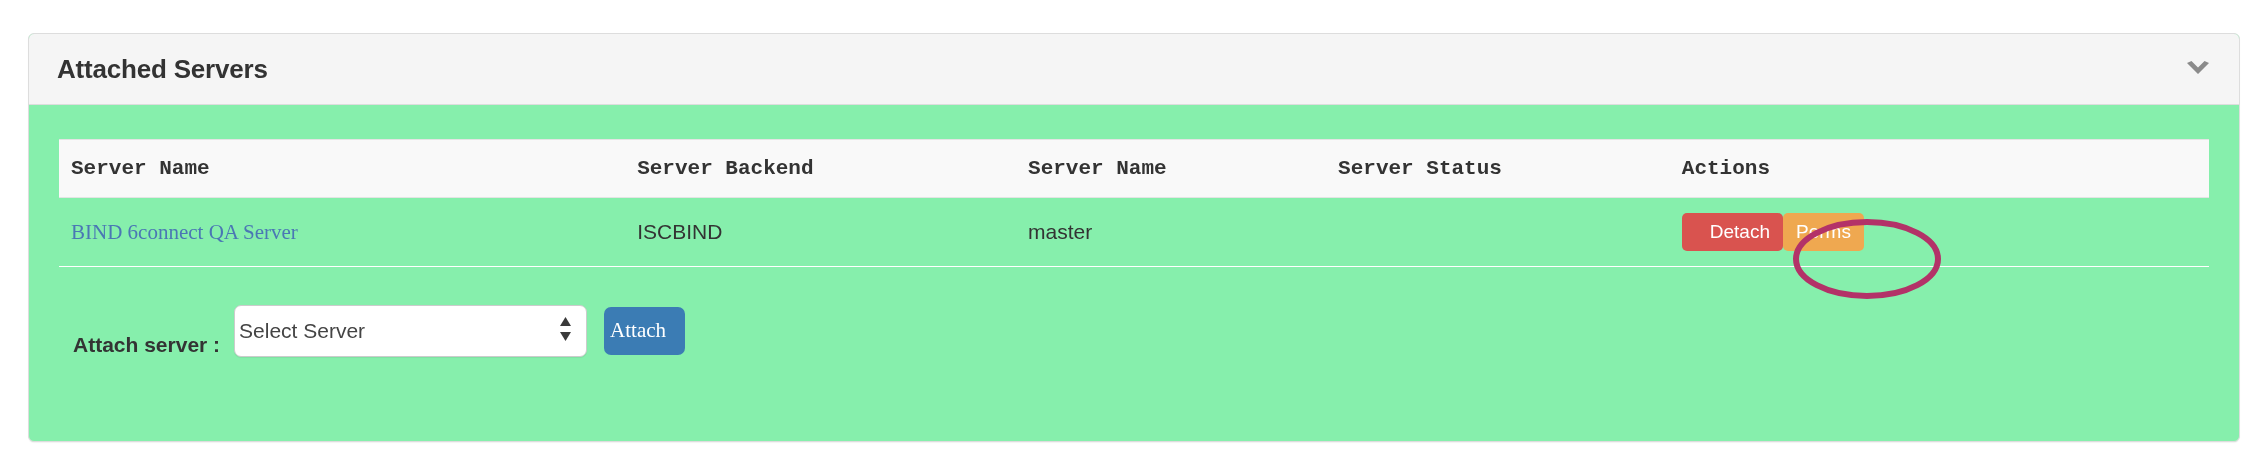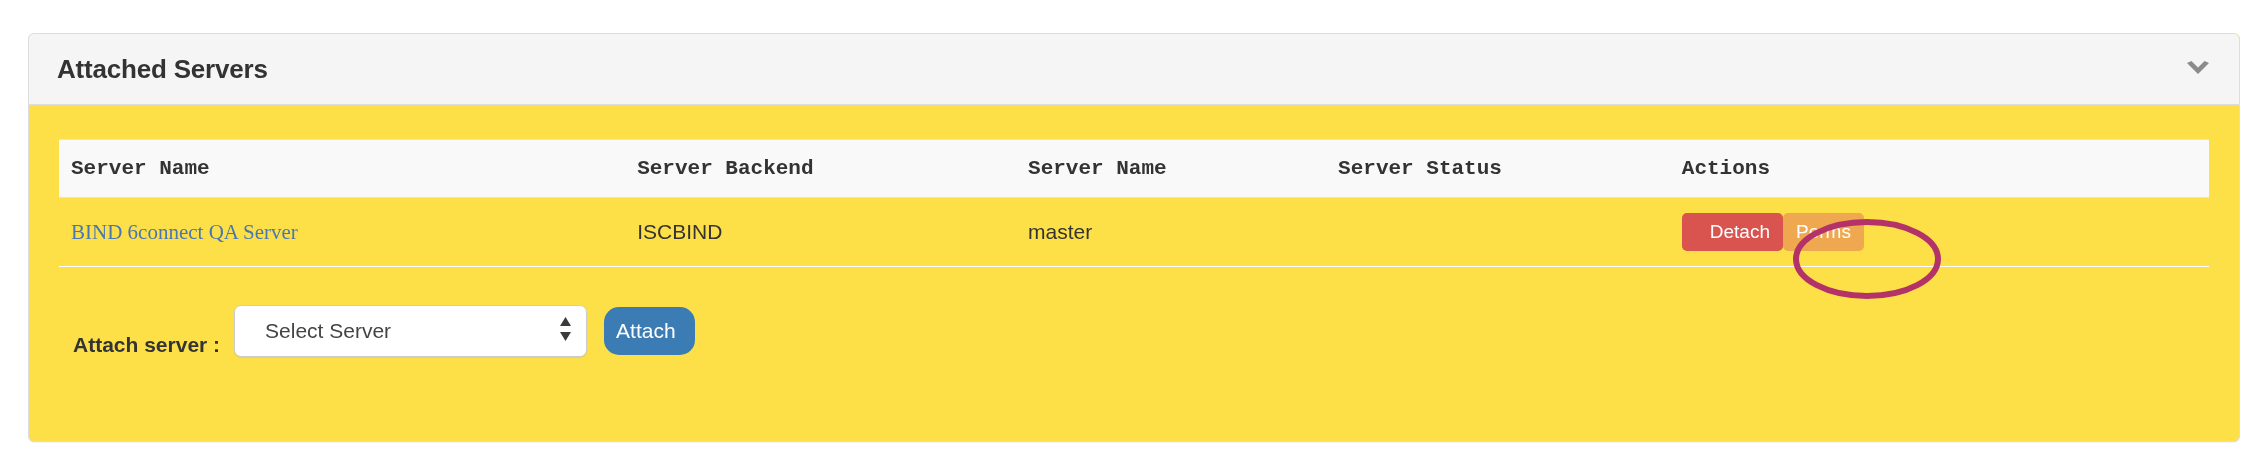--- a/index.html
+++ b/index.html
@@ -17,21 +17,21 @@
     overflow: hidden;
   }
 
   
   .panel {
     position: absolute;
     left: 28px;
     top: 33px;
     width: 2212px;
     height: 409px;
-    background: #fde047;
+    background: #86efac;
     border: 1px solid #dddddd;
     border-radius: 6px;
     box-shadow: 0 1px 1px rgba(0,0,0,.05);
   }
 
   .panel-heading {
     position: relative;
     height: 71px;
     background: #f5f5f5;
     border-bottom: 1px solid #dddddd;
@@ -163,41 +163,41 @@
   }
   .select-box {
     width: 100%;
     height: 100%;
     background: #ffffff;
     border: 1px solid #cccccc;
     border-radius: 7px;
     box-shadow: 0 1px 1px rgba(0,0,0,.06);
     display: flex;
     align-items: center;
-    padding: 0 42px 0 30px;
+    padding: 0 42px 0 4px;
     font-size: 21px;
     color: #444444;
     cursor: pointer;
   }
   .select-arrows {
     position: absolute;
     right: 14px;
     top: 50%;
     transform: translateY(-50%);
     pointer-events: none;
   }
   .btn-attach {
     background: #3b7cb4;
     color: #ffffff;
     font-size: 21px;
     border: none;
-    border-radius: 15px;
-    padding: 13px 19px 14px 12px;
-    cursor: pointer;
-    font-family: Liberation Sans, sans-serif;
+    border-radius: 7px;
+    padding: 13px 19px 14px 6px;
+    cursor: pointer;
+    font-family: Liberation Serif, serif;
     line-height: 1;
   }
 </style>
 </head>
 <body>
 
 <div class="panel">
 
   <div class="panel-heading">
     <h3 class="panel-title">Attached Servers</h3>

